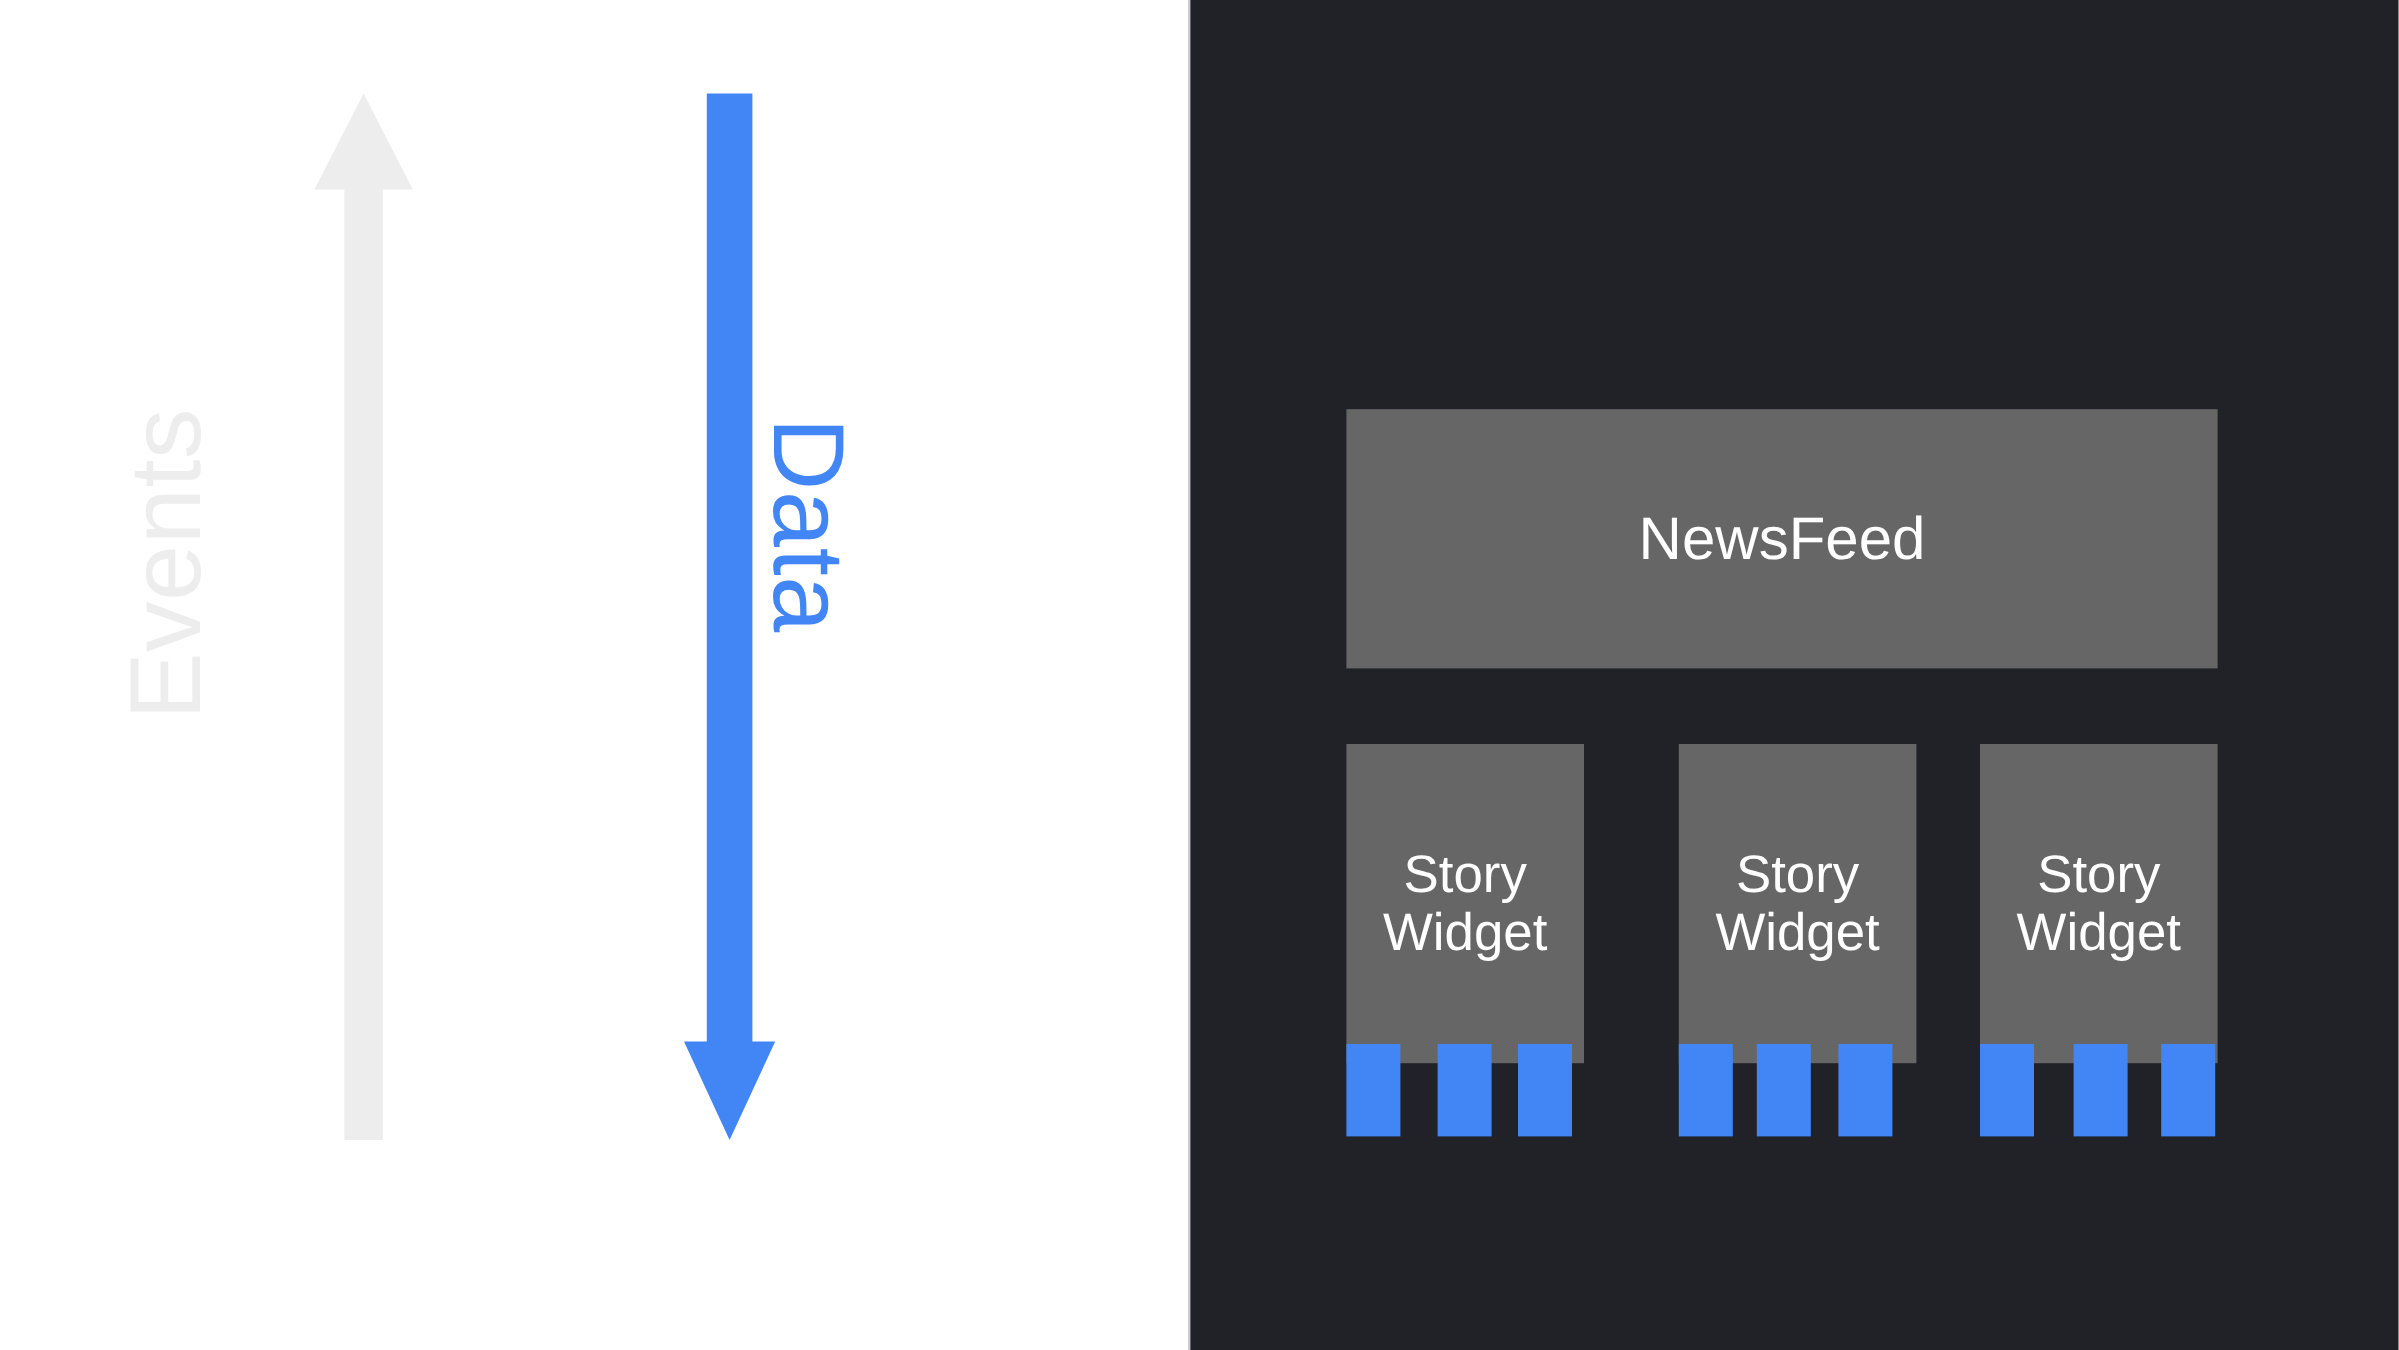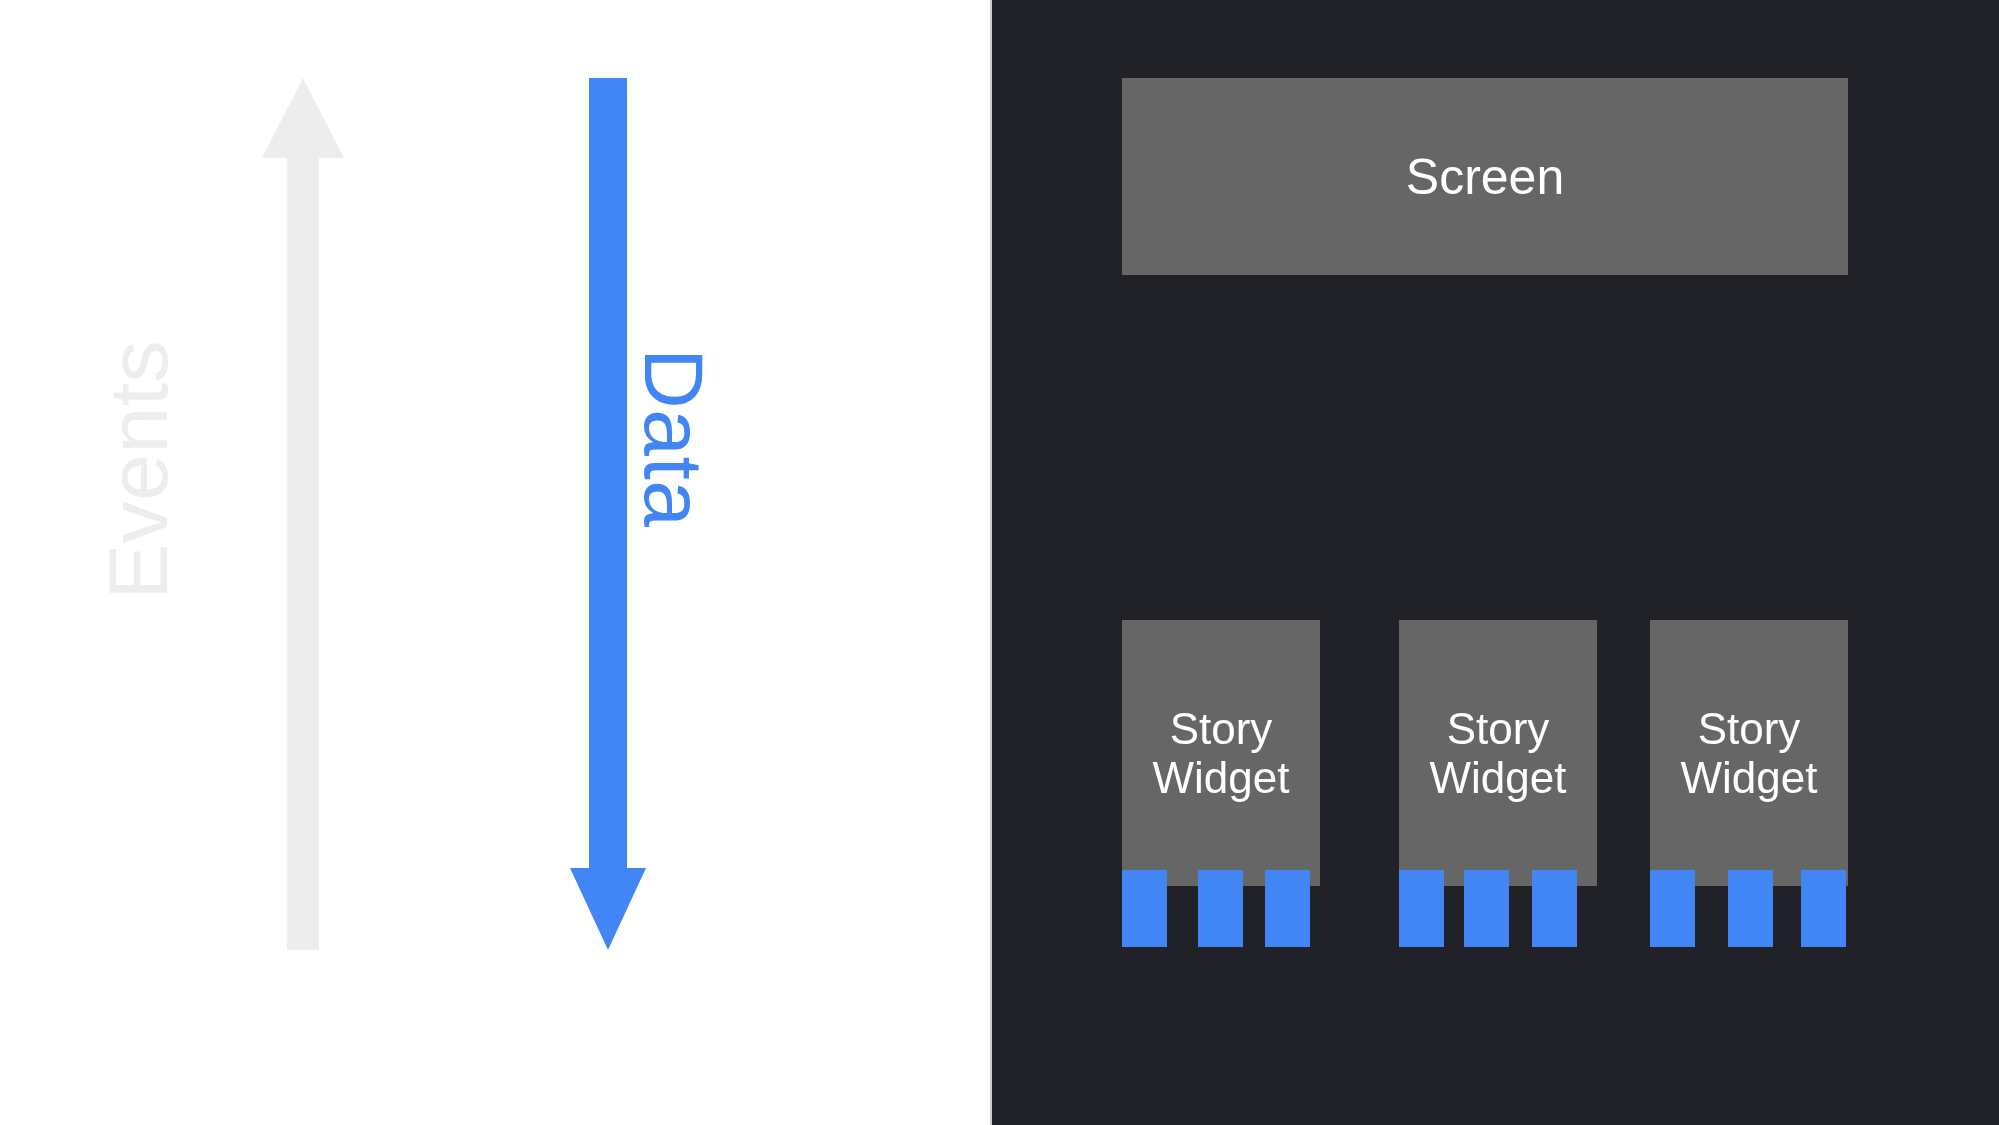--- a/index.html
+++ b/index.html
@@ -129,24 +129,24 @@
 
     <svg class="flow-arrow" style="left:570px; top:78px;" width="76" height="872" viewBox="0 0 76 872">
       <polygon points="19,0 57,0 57,790 76,790 38,872 0,790 19,790" fill="#4285F4"></polygon>
     </svg>
 
     <div id="data-label" class="axis-label">Data</div>
   </div>
 
   <div id="right-panel">
 
-    <div id="screen-box" class="node-box">
-      <span class="box-label">Screen</span>
+
+    <div id="newsfeed-box" class="node-box">
+      <span class="box-label">NewsFeed</span>
     </div>
-
 
     <div id="story-box-0" class="node-box story-box">
       <div>
         <span class="box-label">Story</span>
         <span class="box-label">Widget</span>
       </div>
     </div>
 
     <div id="story-box-1" class="node-box story-box">
       <div>

